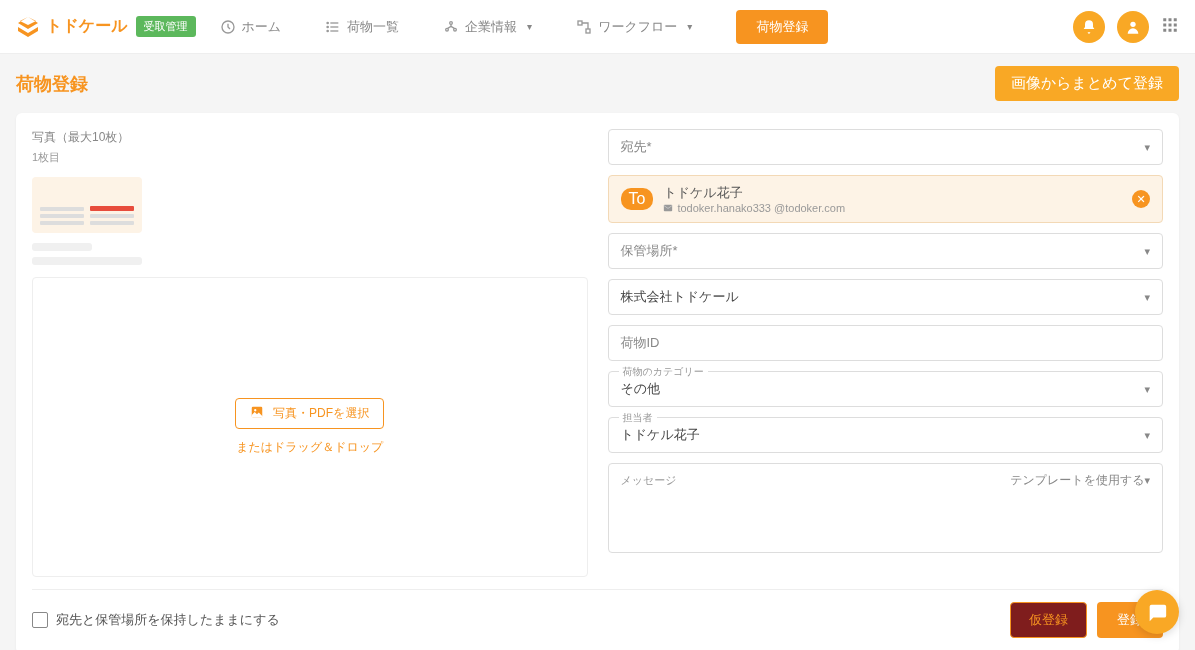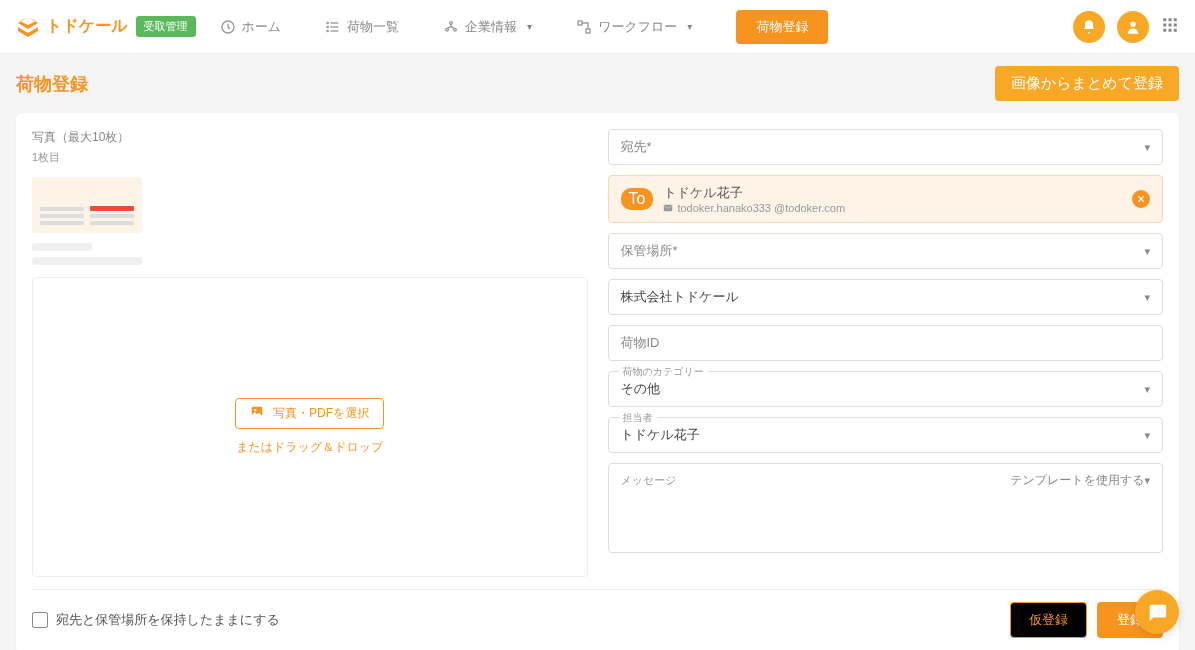--- a/index.html
+++ b/index.html
@@ -64,21 +64,21 @@
 
     .msg-box { border: 1px solid #ddd; border-radius: 4px; padding: 8px 12px; height: 90px; }
     .msg-header { display: flex; justify-content: space-between; align-items: center; }
     .msg-placeholder { color: #999; font-size: 11px; }
     .template-link { color: #888; font-size: 12px; display: flex; align-items: center; cursor: pointer; }
 
     .footer { margin-top: 12px; display: flex; align-items: center; justify-content: space-between; border-top: 1px solid #eee; padding-top: 12px; }
     .checkbox-row { display: flex; align-items: center; gap: 8px; color: #555; font-size: 13px; }
     .checkbox { width: 16px; height: 16px; border: 1.5px solid #888; border-radius: 2px; cursor: pointer; }
     .footer-btns { display: flex; gap: 10px; }
-    .btn-outline { border: 1px solid #f79420; color: #f79420; background: #000000; padding: 8px 18px; border-radius: 4px; font-size: 13px; cursor: pointer; }
+    .btn-outline { border: 1px solid #f79420; color: #f79420; background: #7f1d1d; padding: 8px 18px; border-radius: 4px; font-size: 13px; cursor: pointer; }
 
     .chat-bubble { position: fixed; bottom: 16px; right: 16px; width: 44px; height: 44px; border-radius: 50%; background: #f9a825; display: flex; align-items: center; justify-content: center; cursor: pointer; box-shadow: 0 2px 8px rgba(0,0,0,0.15); }
     .chat-bubble svg { width: 22px; height: 22px; fill: #fff; }
   </style>
 </head>
 <body>
 
 <div class="header">
   <div class="logo">
     <svg class="logo-icon" viewBox="0 0 24 24">

